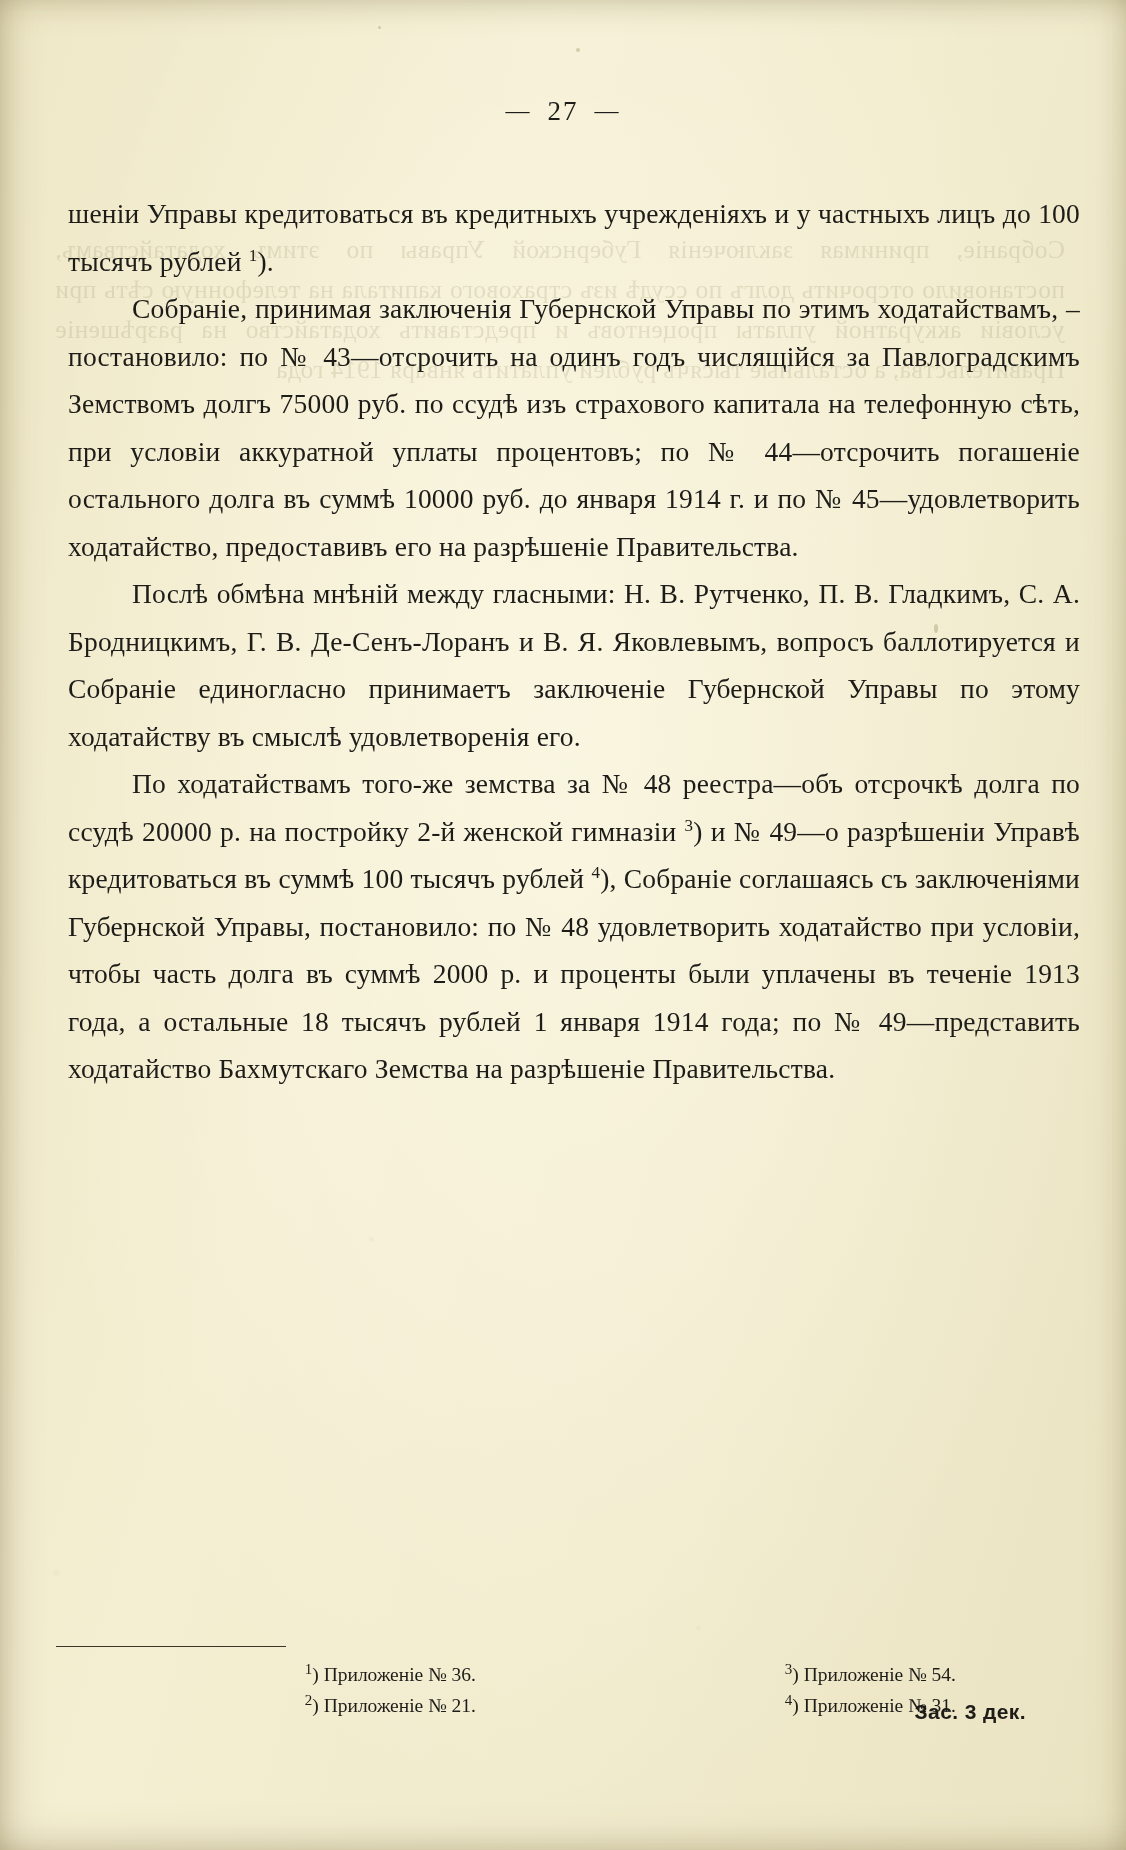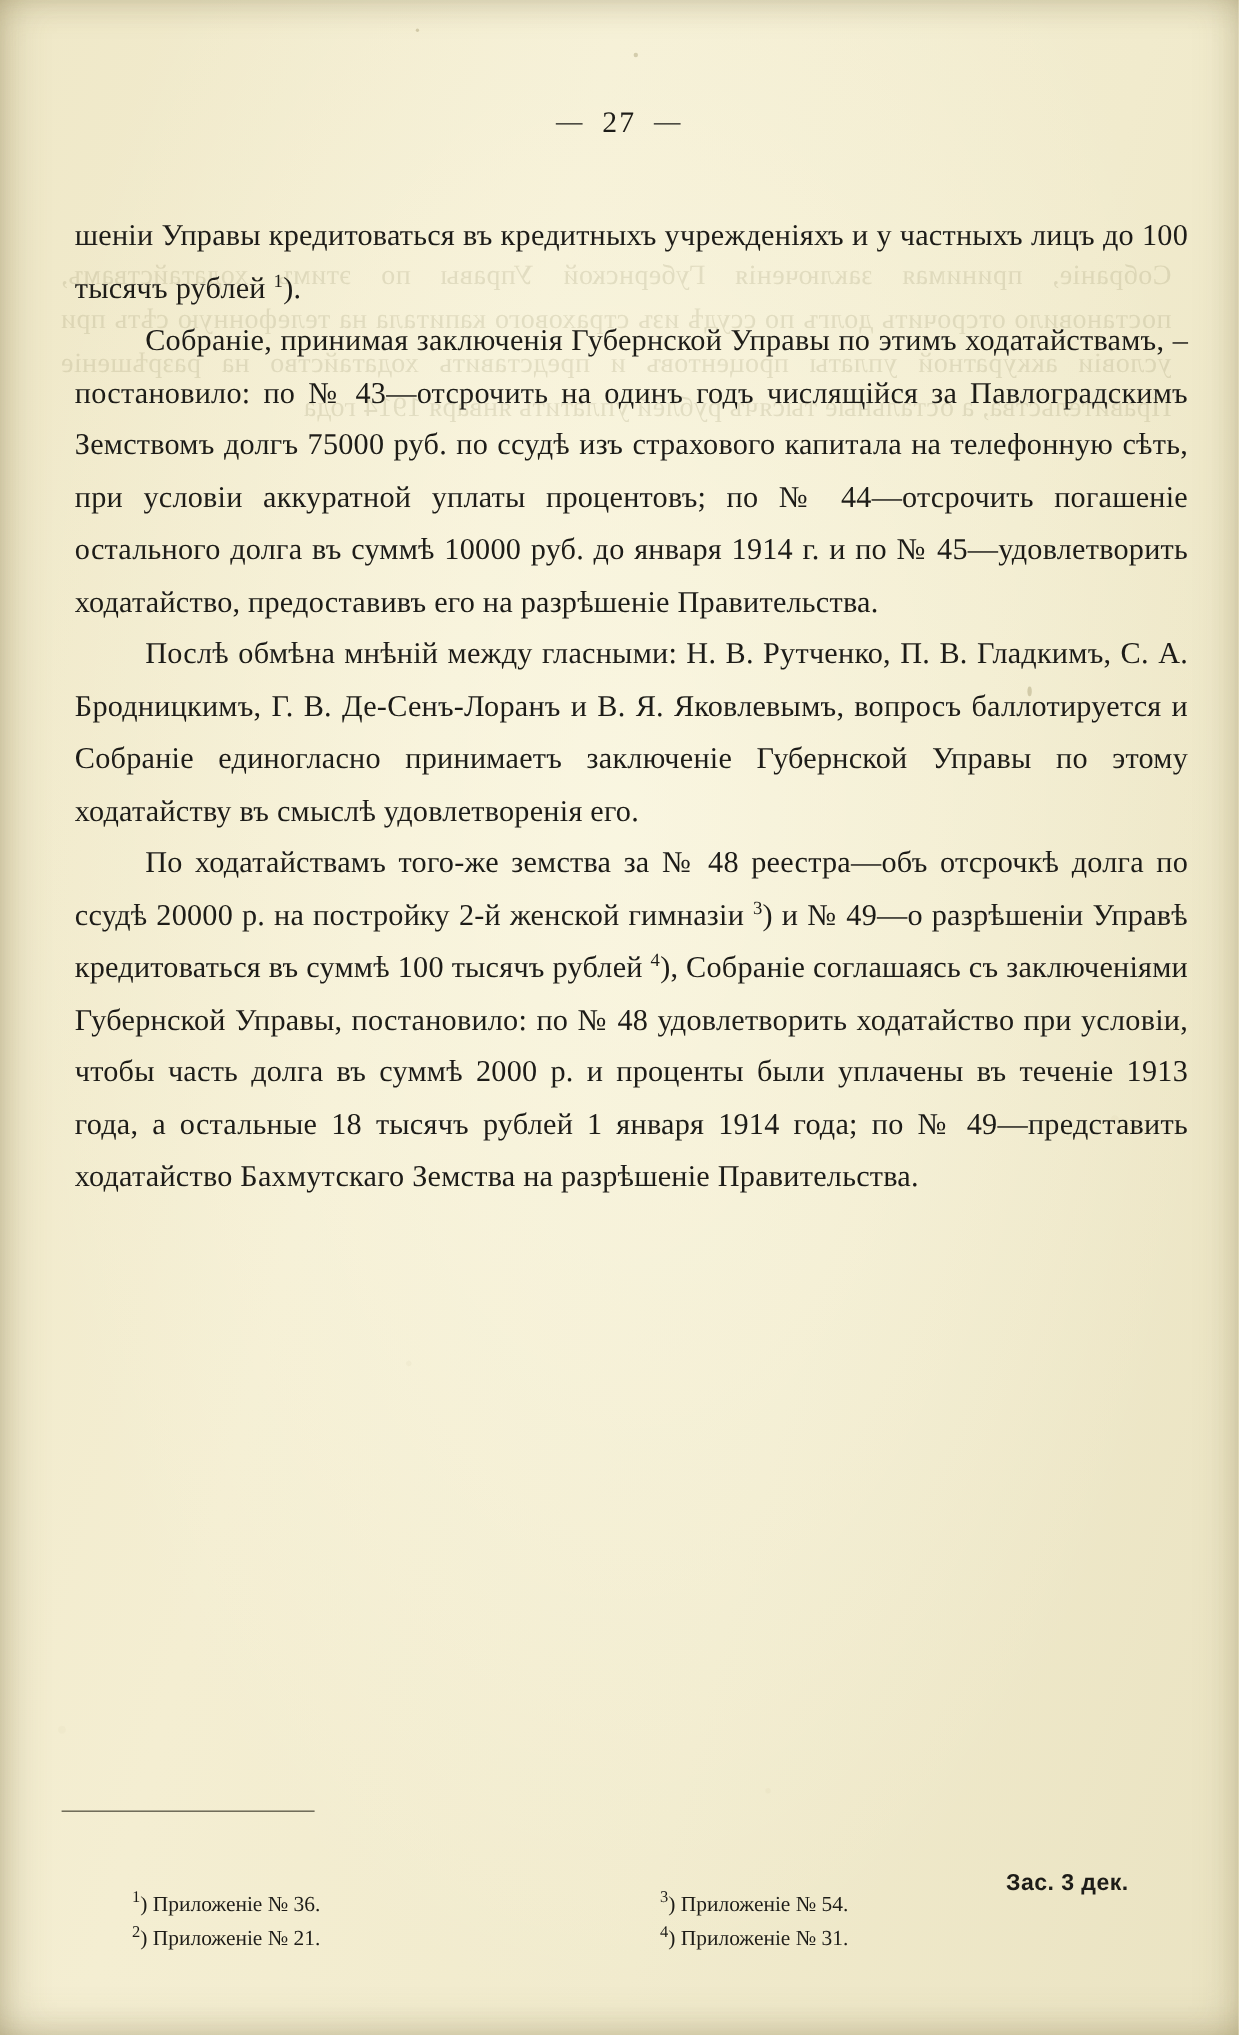--- a/index.html
+++ b/index.html
@@ -100,24 +100,25 @@
     position: absolute;
     left: 56px;
     top: 1646px;
     width: 230px;
     height: 0;
     border-top: 1.6px solid #3a3728;
   }
   .notes {
     position: absolute;
     left: 56px;
-    top: 1716px;
+    top: 1659px;
     width: 1012px;
     font-size: 19.5px;
     line-height: 31px;
+    text-align: right;
   }
   .notes-grid {
     display: flex;
   }
   .notes-col {
     width: 420px;
   }
   .notes-col.second {
     padding-left: 60px;
   }

